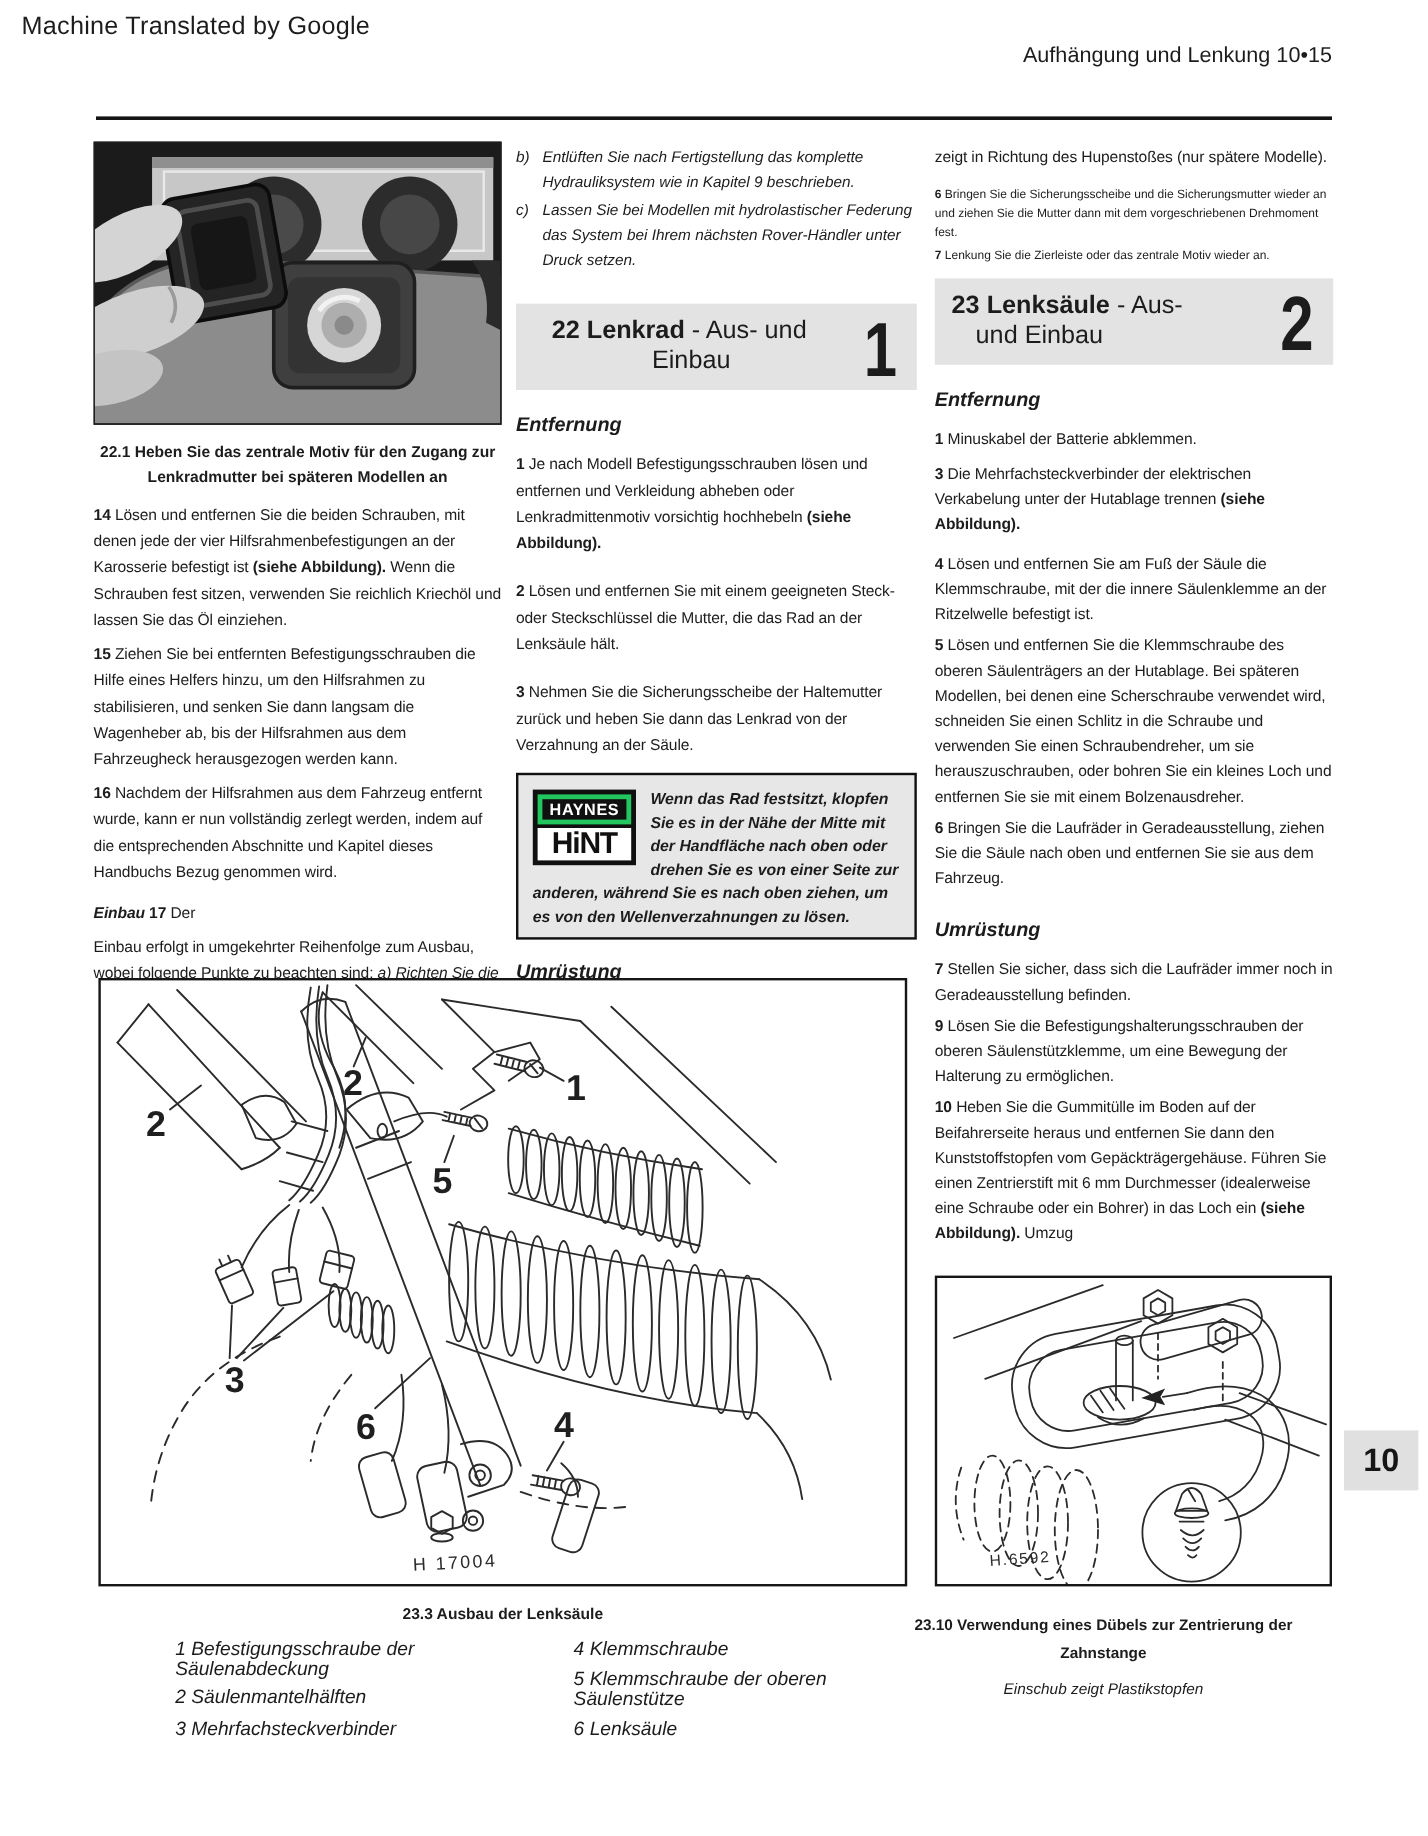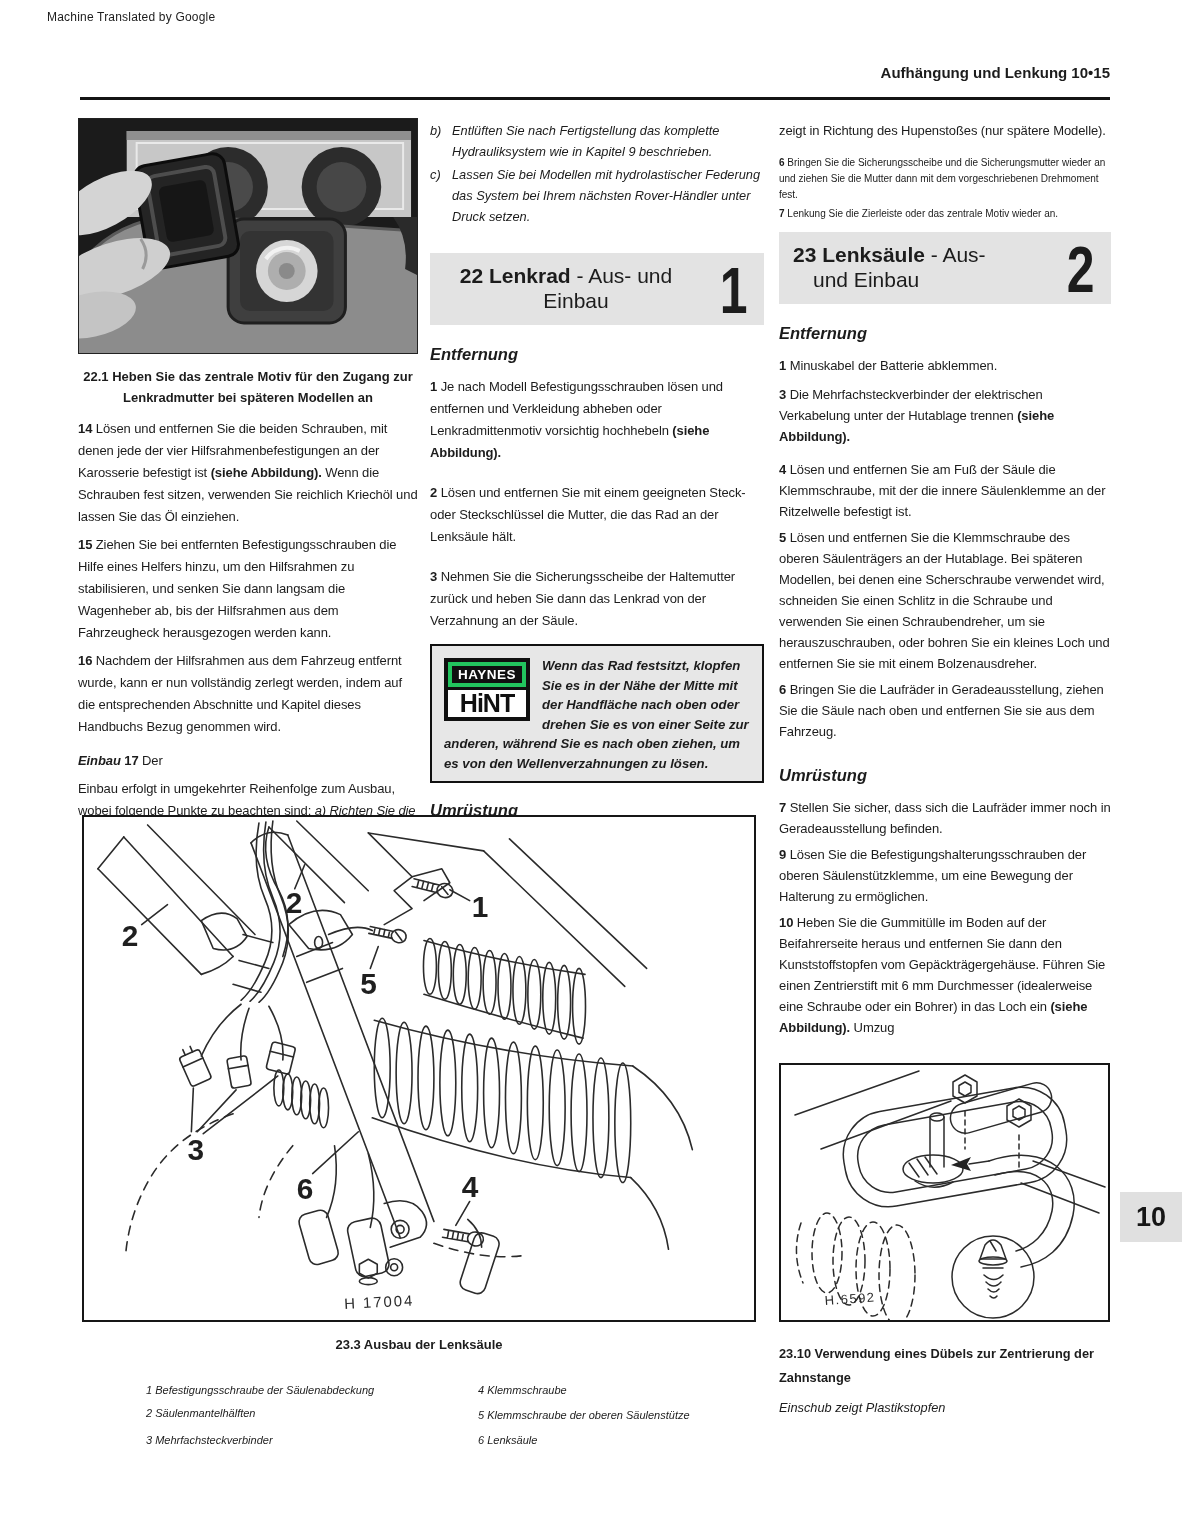--- a/index.html
+++ b/index.html
@@ -1,22 +1,22 @@
 <!DOCTYPE html>
 <html><head>
 <meta charset="utf-8">
 <style>
   html,body{margin:0;padding:0;}
   body{
     width:1190px;height:1530px;position:relative;background:#ffffff;
     font-family:"Liberation Sans",sans-serif;color:#1c1c1c;
     -webkit-text-size-adjust:none;
   }
-  .machine-note{position:absolute;left:47px;top:10px;font-size:12px;letter-spacing:.2px;}
-  .page-title{position:absolute;right:80px;top:64px;font-size:15px;font-weight:bold;}
+  .machine-note{position:absolute;left:18px;top:10px;font-size:21px;letter-spacing:.2px;}
+  .page-title{position:absolute;right:80px;top:36px;font-size:18px;}
   .head-rule{position:absolute;left:80px;top:97px;width:1030px;height:3px;background:#141414;}
 
   .col{position:absolute;}
   .col-left{left:78px;top:118px;width:340px;}
   .col-mid{left:430px;top:120px;width:334px;}
   .col-right{left:779px;top:120px;width:332px;}
 
   .photo-frame{width:340px;height:236px;border:1px solid #222;box-sizing:border-box;overflow:hidden;background:#1b1b1b;}
   .photo-frame svg{display:block;width:100%;height:100%;}
   .photo-caption{font-weight:bold;font-size:13px;line-height:21px;text-align:center;margin:12px 2px 10px;}
@@ -49,28 +49,28 @@
   .hint-box{background:#e7e7e7;border:2px solid #111;padding:10px 12px 8px;overflow:hidden;margin-top:12px;}
   .hint-logo{float:left;width:86px;margin:2px 12px 2px 0;background:#101010;padding:4px;box-sizing:border-box;}
   .hint-logo-top{color:#fff;border:4px solid #22c55e;font-weight:bold;font-size:13.5px;text-align:center;padding:1px 0;letter-spacing:.5px;}
   .hint-logo-bottom{background:#fff;color:#101010;margin-top:3px;text-align:center;font-weight:bold;font-size:25px;line-height:27px;letter-spacing:-1px;}
   .hint-text{font-weight:bold;font-style:italic;font-size:13.2px;line-height:19.5px;}
 
   .fig-main{position:absolute;left:82px;top:815px;width:674px;height:507px;border:2px solid #161616;box-sizing:border-box;background:#fff;}
   .fig-main svg{display:block;width:100%;height:100%;}
   .fig233-captions{position:absolute;left:82px;top:1336px;width:674px;}
   .fig-caption{text-align:center;font-weight:bold;font-size:13px;line-height:18px;}
-  .legend{display:flex;margin-top:28px;font-style:italic;font-size:11px;align-items:flex-end;}
+  .legend{display:flex;margin-top:12px;font-style:italic;font-size:16px;align-items:flex-end;}
   .legend-col-left{margin-left:64px;width:306px;}
   .legend-col-right{margin-left:26px;width:270px;}
   .legend-item{line-height:17px;margin-bottom:6px;}
 
   .fig-small{position:absolute;left:779px;top:1063px;width:331px;height:259px;border:2px solid #161616;box-sizing:border-box;background:#fff;}
   .fig-small svg{display:block;width:100%;height:100%;}
-  .fig2310-captions{position:absolute;left:779px;top:1342px;width:331px;}
+  .fig2310-captions{position:absolute;left:754px;top:1342px;width:331px;text-align:center;}
   .fig2310-captions .cap{font-weight:bold;font-size:12.8px;line-height:24px;}
   .fig2310-captions .sub{font-style:italic;font-size:12.8px;margin-top:10px;}
 
   .page-tab{position:absolute;left:1120px;top:1192px;width:62px;height:50px;background:#e0e0e0;
             display:flex;align-items:center;justify-content:center;font-weight:bold;font-size:27px;color:#161616;}
 </style>
 </head>
 <body>
 
 <div>

